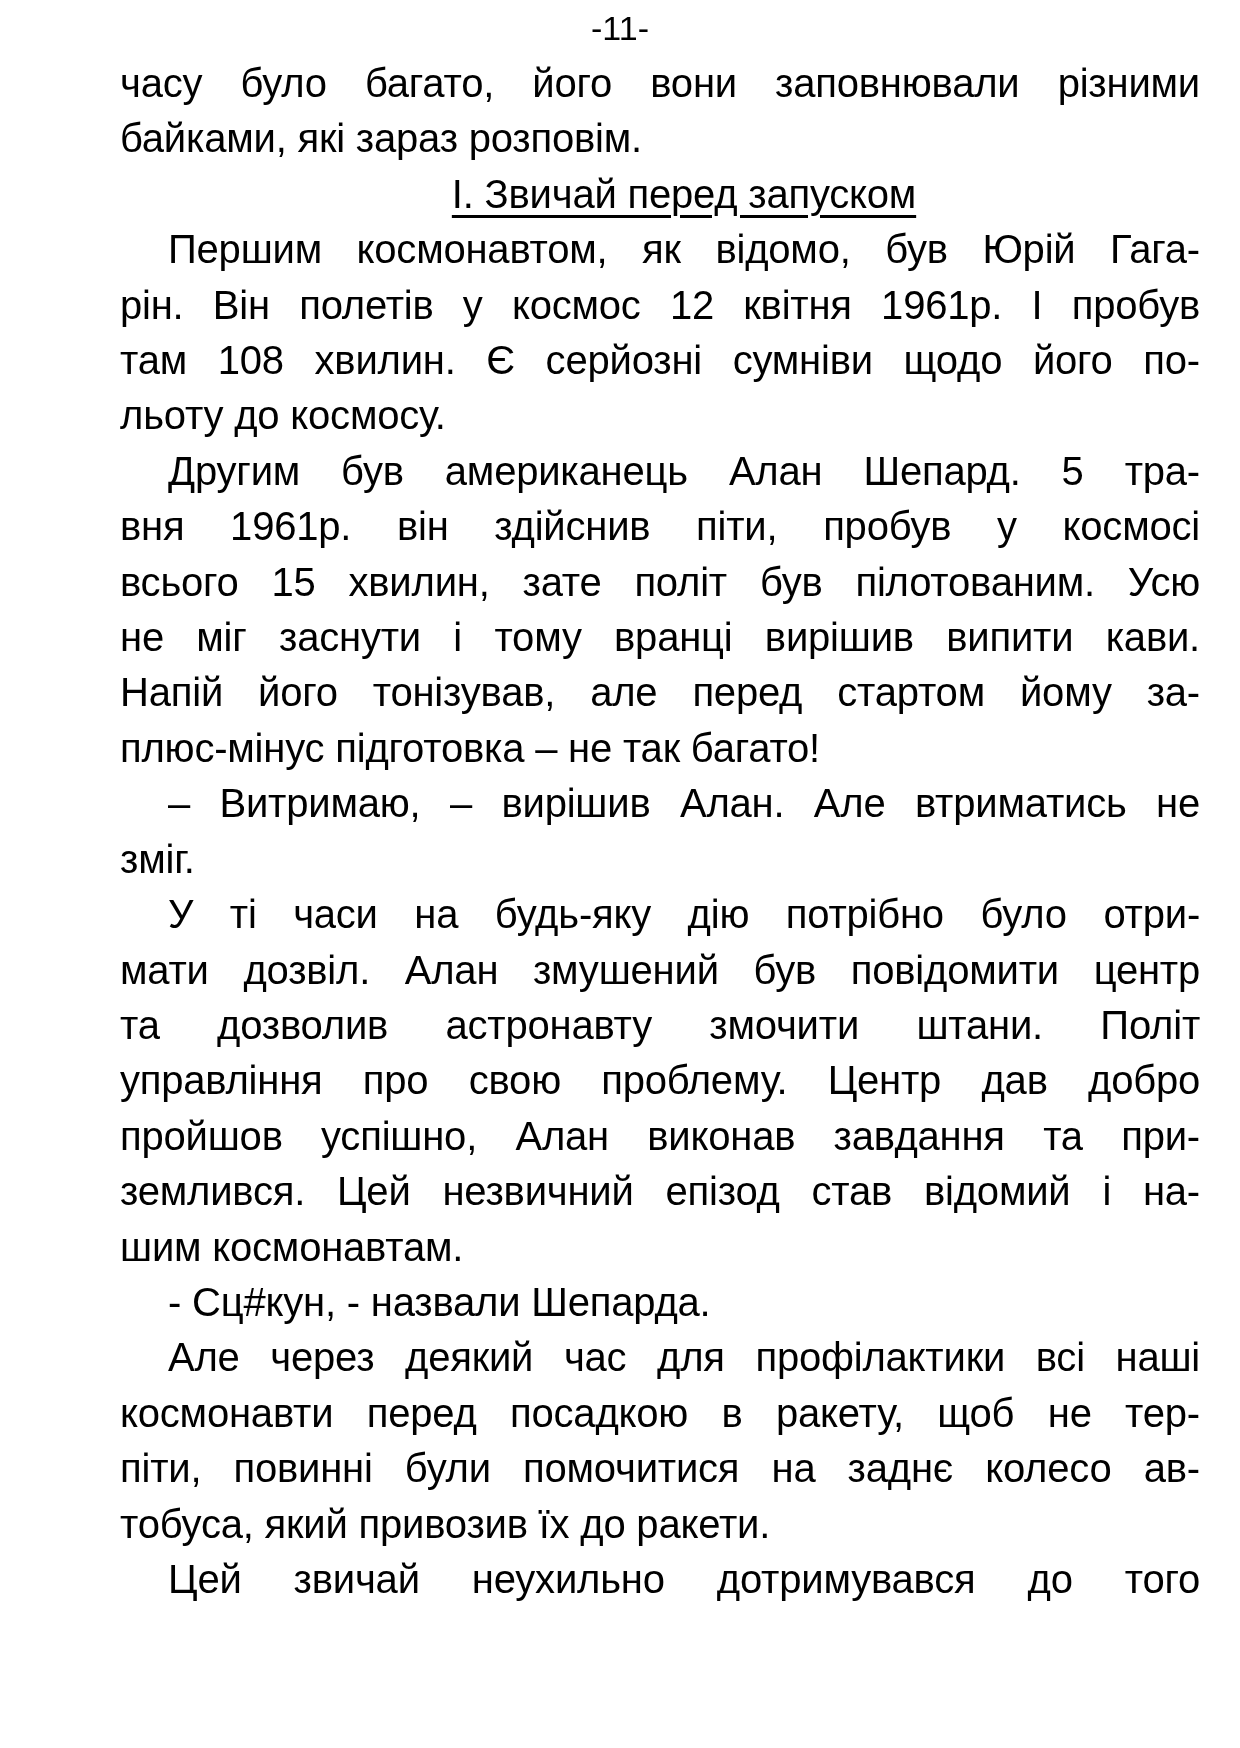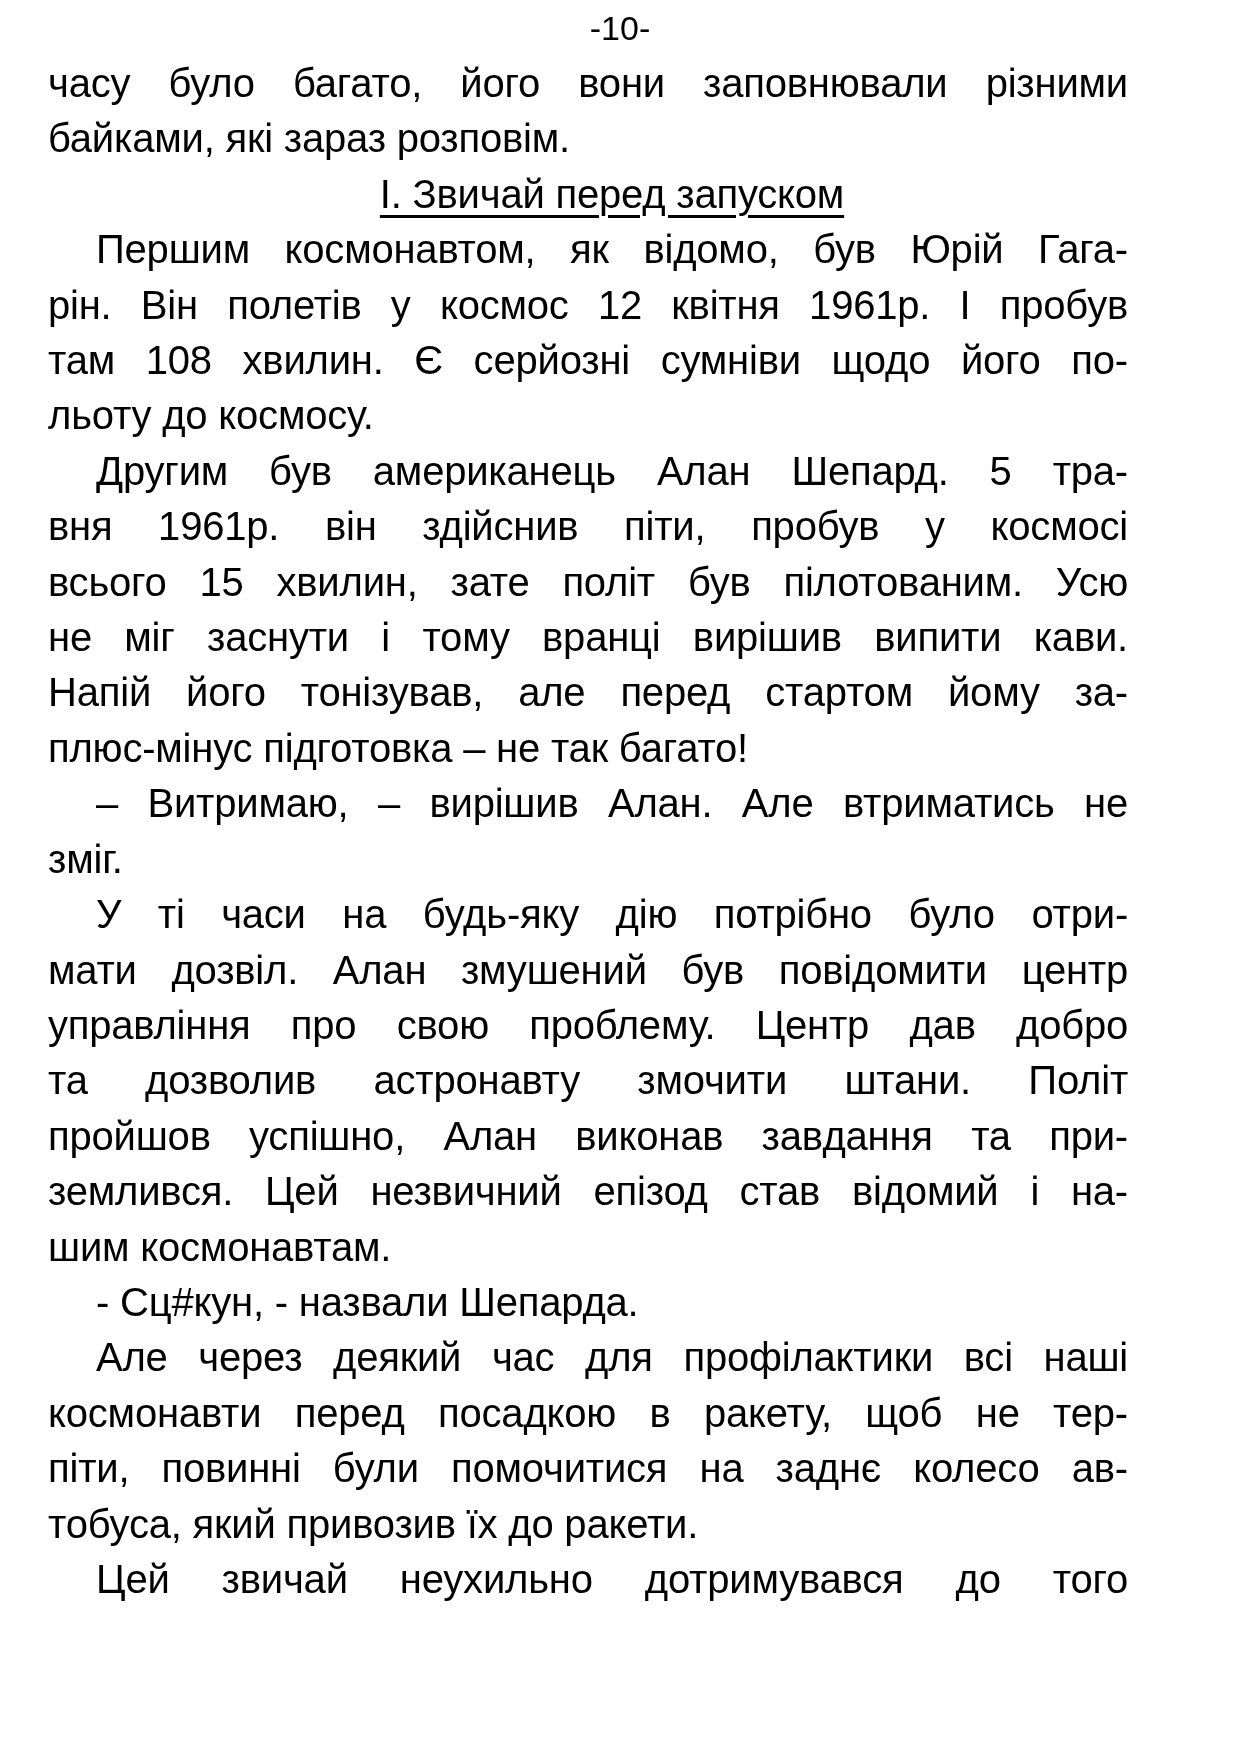--- a/index.html
+++ b/index.html
@@ -22,21 +22,21 @@
     background: #ffffff;
   }
   .page-number {
     text-align: center;
     font-size: 34px;
     line-height: 40px;
     letter-spacing: 0px;
     color: #000000;
   }
   .textblock {
-    margin: 8px 80px 0 48px;
+    margin: 8px 80px 0 120px;
     width: 1080px;
   }
   .ln {
     font-size: 40px;
     line-height: 55.4px;
     letter-spacing: -0.2px;
     white-space: normal;
     color: #000000;
   }
   
@@ -54,42 +54,42 @@
     text-decoration-thickness: 3px;
     text-underline-offset: 7px;
     text-align: center;
   }
 </style>
 </head>
 <body>
 
 <div class="page">
 
-  <div class="page-number">-10-</div>
+  <div class="page-number">-11-</div>
 
   <div class="textblock">
     <div class="ln j">часу було багато, його вони заповнювали різними</div>
     <div class="ln">байками, які зараз розповім.</div>
     <div class="ln ind u">І. Звичай перед запуском</div>
     <div class="ln ind j">Першим космонавтом, як відомо, був Юрій Гага-</div>
     <div class="ln j">рін. Він полетів у космос 12 квітня 1961р. І пробув</div>
     <div class="ln j">там 108 хвилин. Є серйозні сумніви щодо його по-</div>
     <div class="ln">льоту до космосу.</div>
     <div class="ln ind j">Другим був американець Алан Шепард. 5 тра-</div>
     <div class="ln j">вня 1961р. він здійснив піти, пробув у космосі</div>
     <div class="ln j">всього 15 хвилин, зате політ був пілотованим. Усю</div>
     <div class="ln j">не міг заснути і тому вранці вирішив випити кави.</div>
     <div class="ln j">Напій його тонізував, але перед стартом йому за-</div>
     <div class="ln">плюс-мінус підготовка – не так багато!</div>
     <div class="ln ind j">– Витримаю, – вирішив Алан. Але втриматись не</div>
     <div class="ln">зміг.</div>
     <div class="ln ind j">У ті часи на будь-яку дію потрібно було отри-</div>
     <div class="ln j">мати дозвіл. Алан змушений був повідомити центр</div>
+    <div class="ln j">та дозволив астронавту змочити штани. Політ</div>
     <div class="ln j">управління про свою проблему. Центр дав добро</div>
-    <div class="ln j">та дозволив астронавту змочити штани. Політ</div>
     <div class="ln j">пройшов успішно, Алан виконав завдання та при-</div>
     <div class="ln j">землився. Цей незвичний епізод став відомий і на-</div>
     <div class="ln">шим космонавтам.</div>
     <div class="ln ind">- Сц#кун, - назвали Шепарда.</div>
     <div class="ln ind j">Але через деякий час для профілактики всі наші</div>
     <div class="ln j">космонавти перед посадкою в ракету, щоб не тер-</div>
     <div class="ln j">піти, повинні були помочитися на заднє колесо ав-</div>
     <div class="ln">тобуса, який привозив їх до ракети.</div>
     <div class="ln ind j">Цей звичай неухильно дотримувався до того</div>
   </div>

